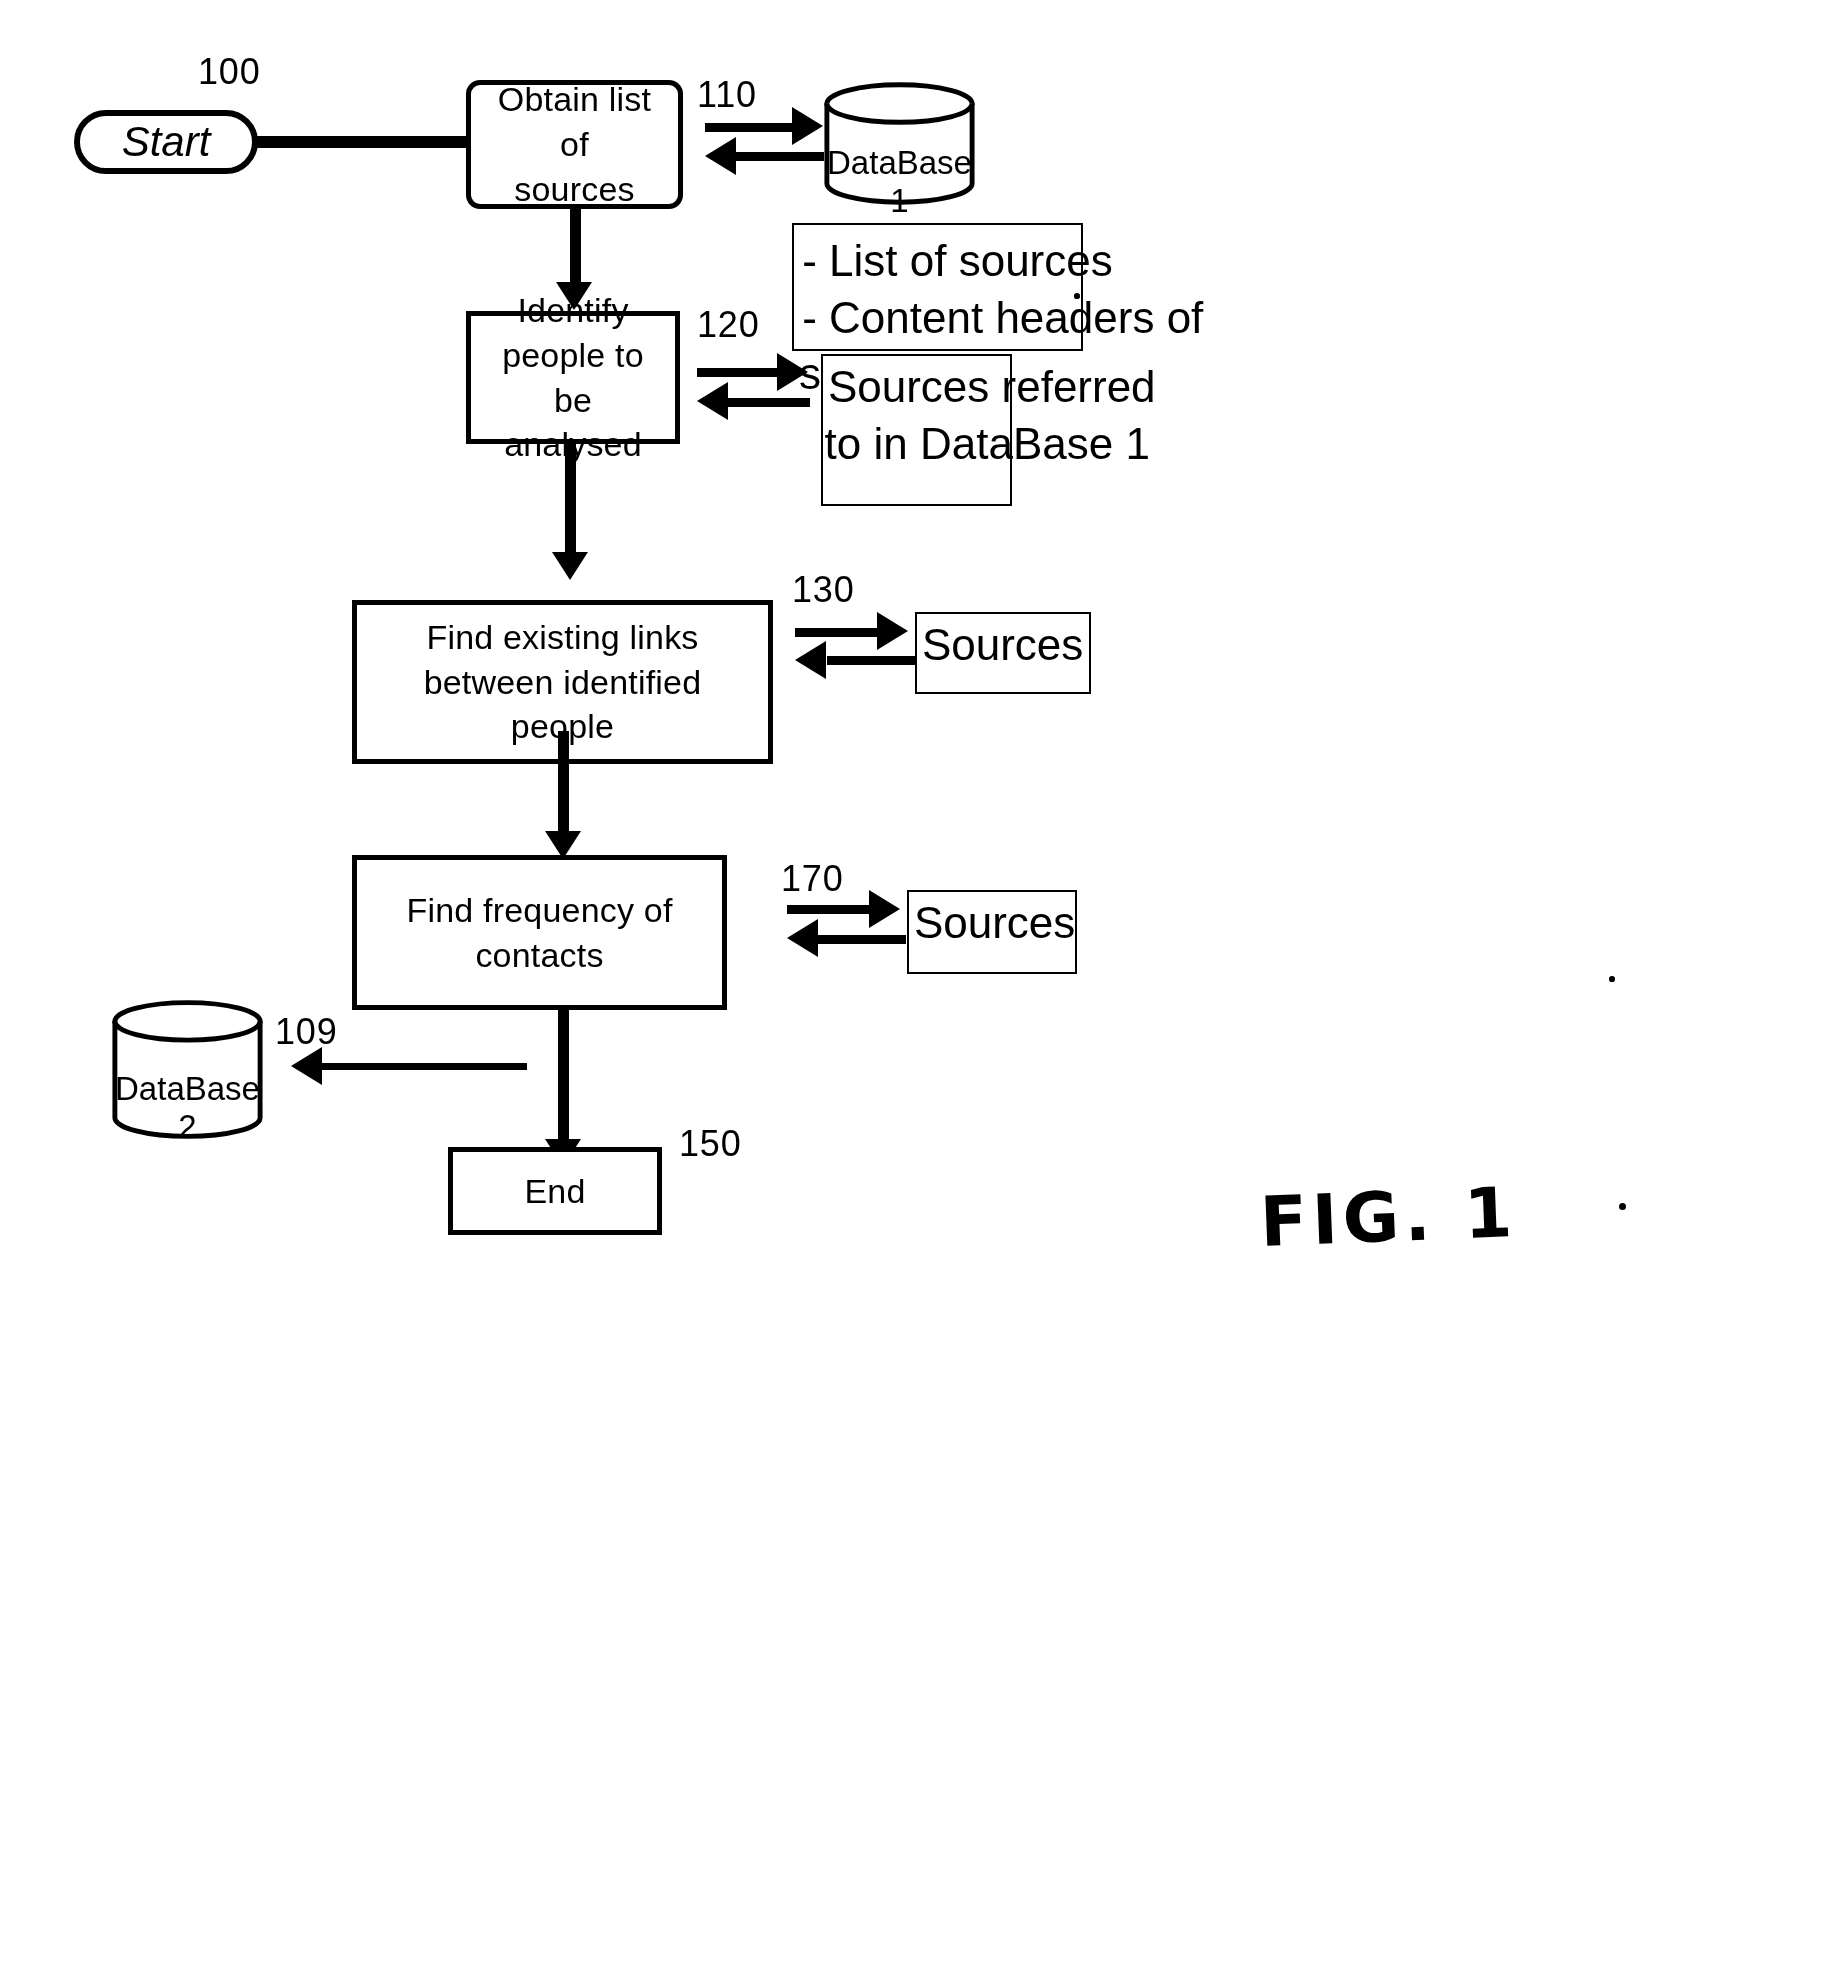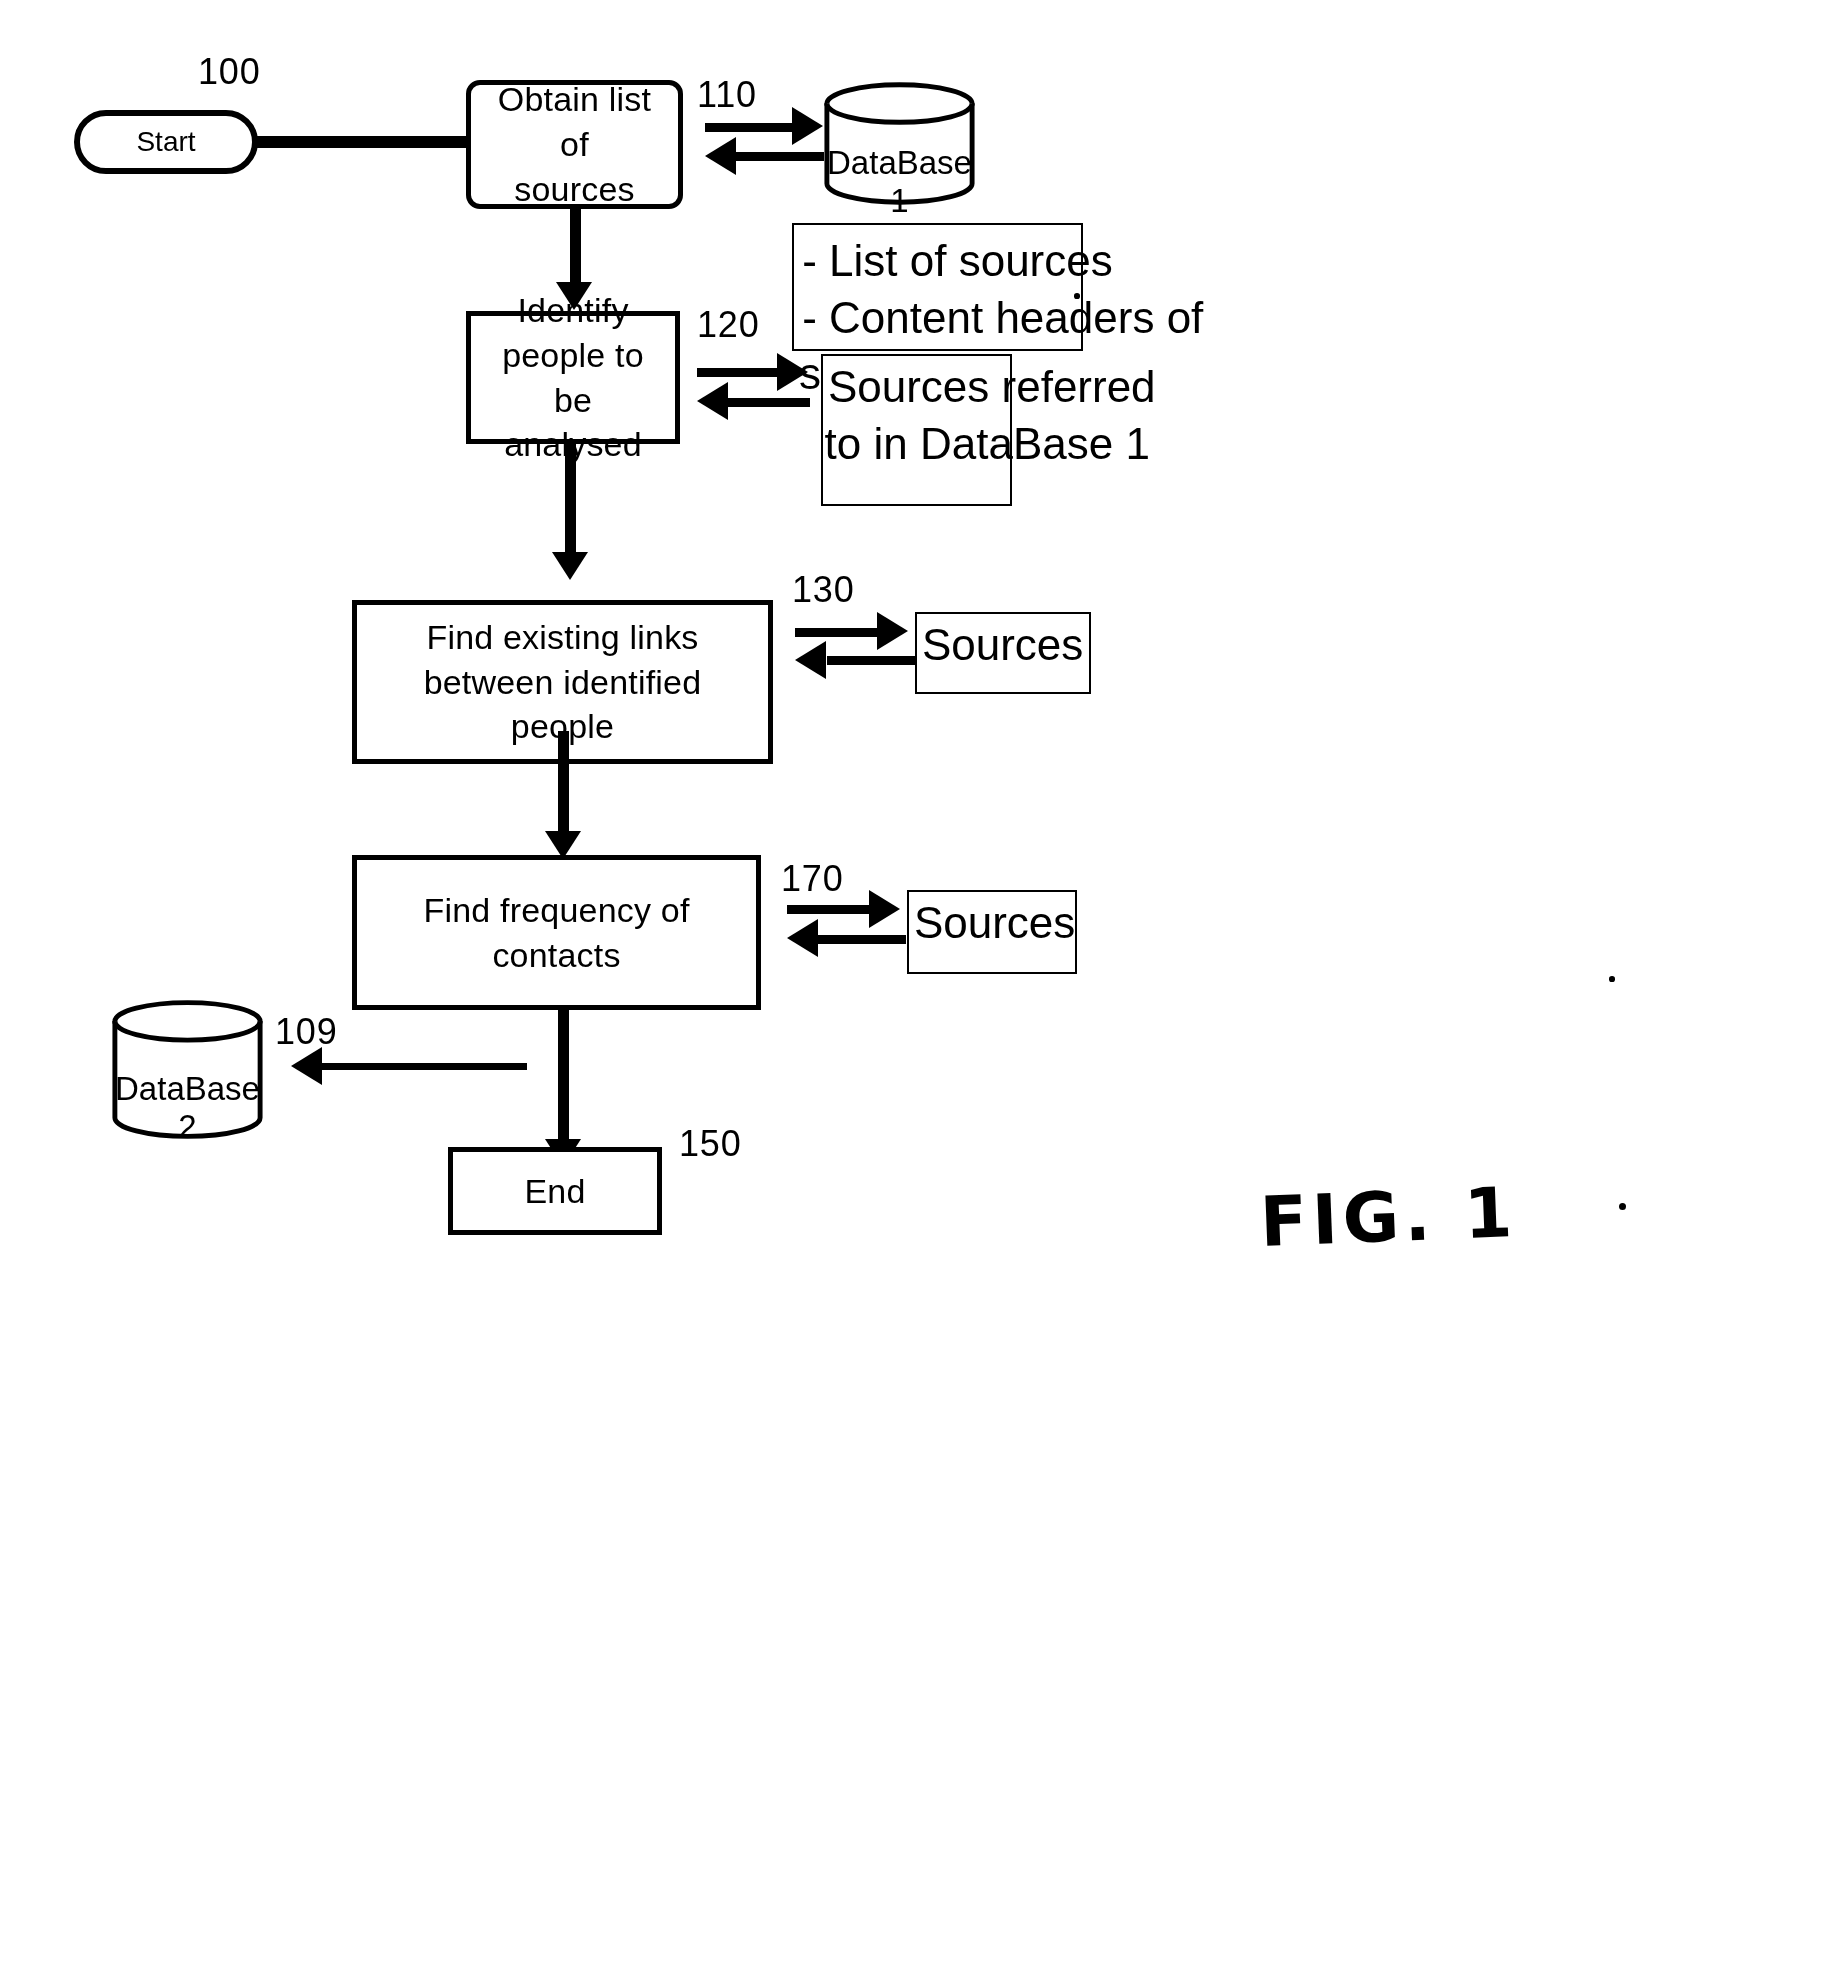--- a/index.html
+++ b/index.html
@@ -42,21 +42,22 @@
     position: absolute;
     background: #ffffff;
     border: 6.5px solid #000000;
     border-radius: 818px;
     box-sizing: border-box;
     display: flex;
     align-items: center;
     justify-content: center;
   }
   .term-box .term-label {
-    font-size: 28px;
+    font-size: 42px;
+    font-style: italic;
   }
 
   
   .note-box {
     position: absolute;
     background: #ffffff;
     border: 2.5px solid #000000;
     box-sizing: border-box;
     padding: 8.2px 4.9px 0 8.2px;
   }
@@ -208,21 +209,21 @@
   <div class="hline" style="left:827px; top:656px; width:88px; height:9px;"></div>
   <div class="arrow-left" style="left:795px; top:641px;"></div>
 
   <div class="note-box" style="left:915px; top:612px; width:176px; height:82px; padding:3.3px 1.6px 0 4.9px;">
     <div class="note-line">Sources</div>
   </div>
 
   <div class="vline" style="left:558px; top:731px; width:10.6px; height:110px;"></div>
   <div class="arrow-down" style="left:545px; top:831px;"></div>
 
-  <div class="proc-box" style="left:352px; top:855px; width:409px; height:155px;">
+  <div class="proc-box" style="left:352px; top:855px; width:375px; height:155px;">
     <span class="proc-label">Find frequency of contacts</span>
   </div>
   <div class="ref-num" style="left:781px; top:858px;">170</div>
 
   <div class="hline" style="left:787px; top:905px; width:88px; height:9px;"></div>
   <div class="arrow-right" style="left:869px; top:890px;"></div>
 
   <div class="hline" style="left:818px; top:935px; width:88px; height:9px;"></div>
   <div class="arrow-left" style="left:787px; top:919px;"></div>
 

